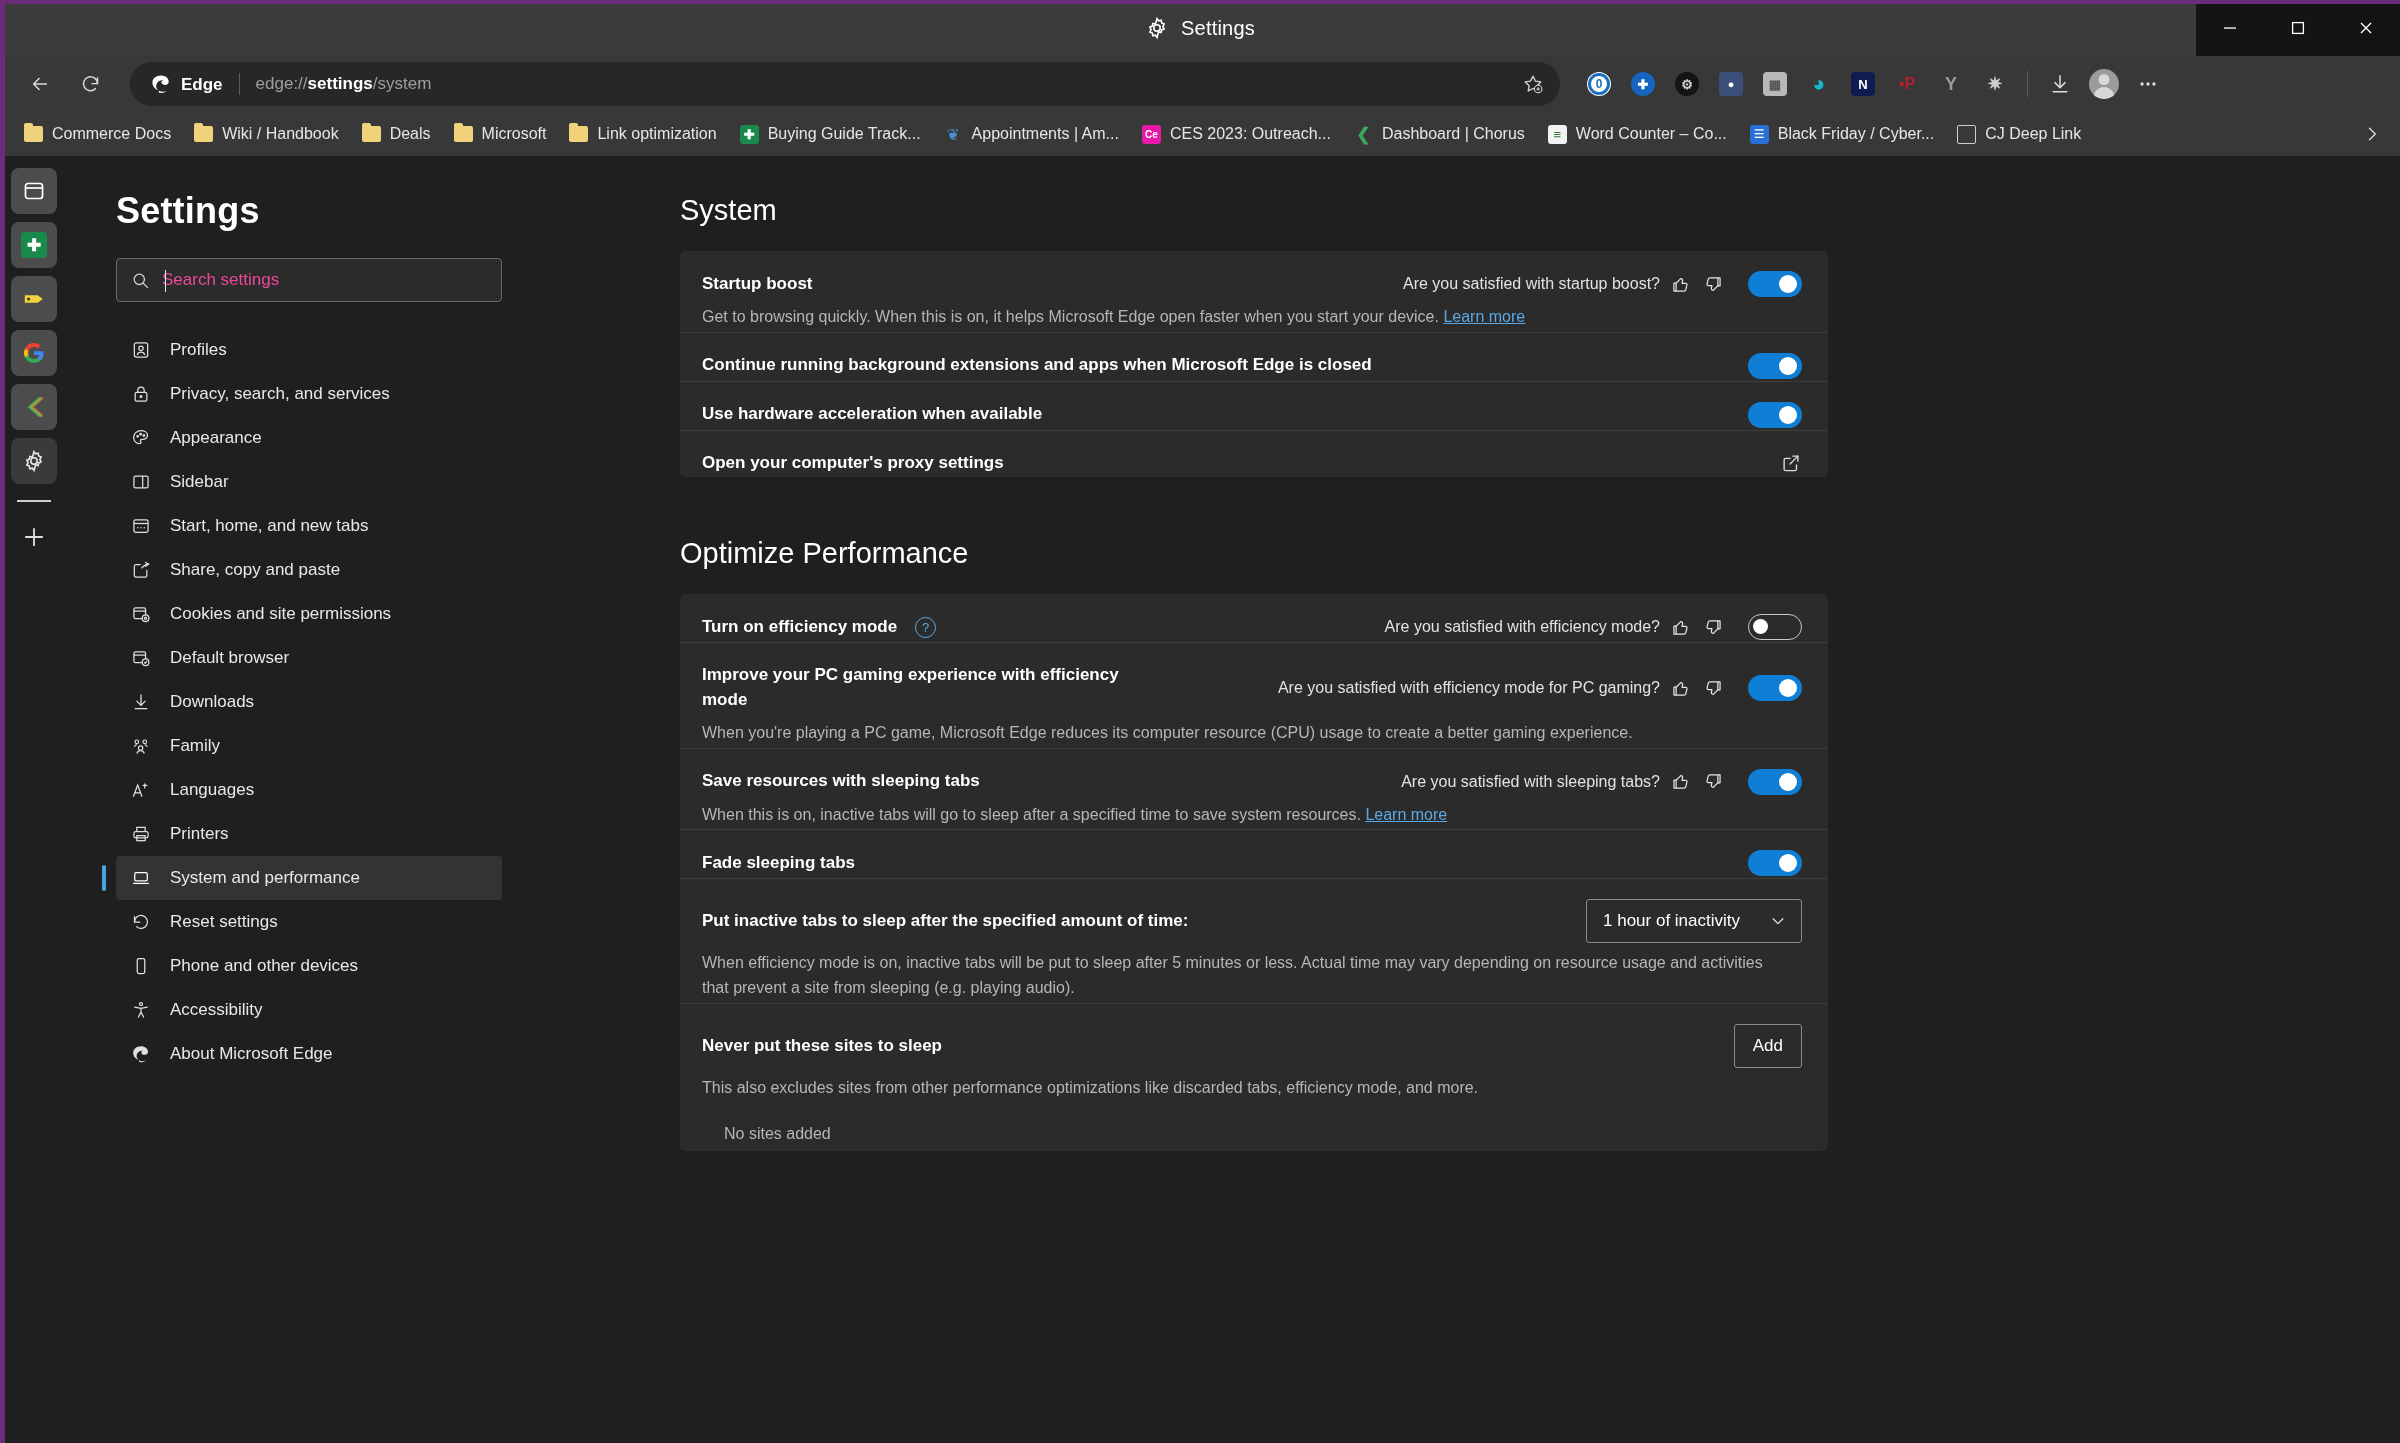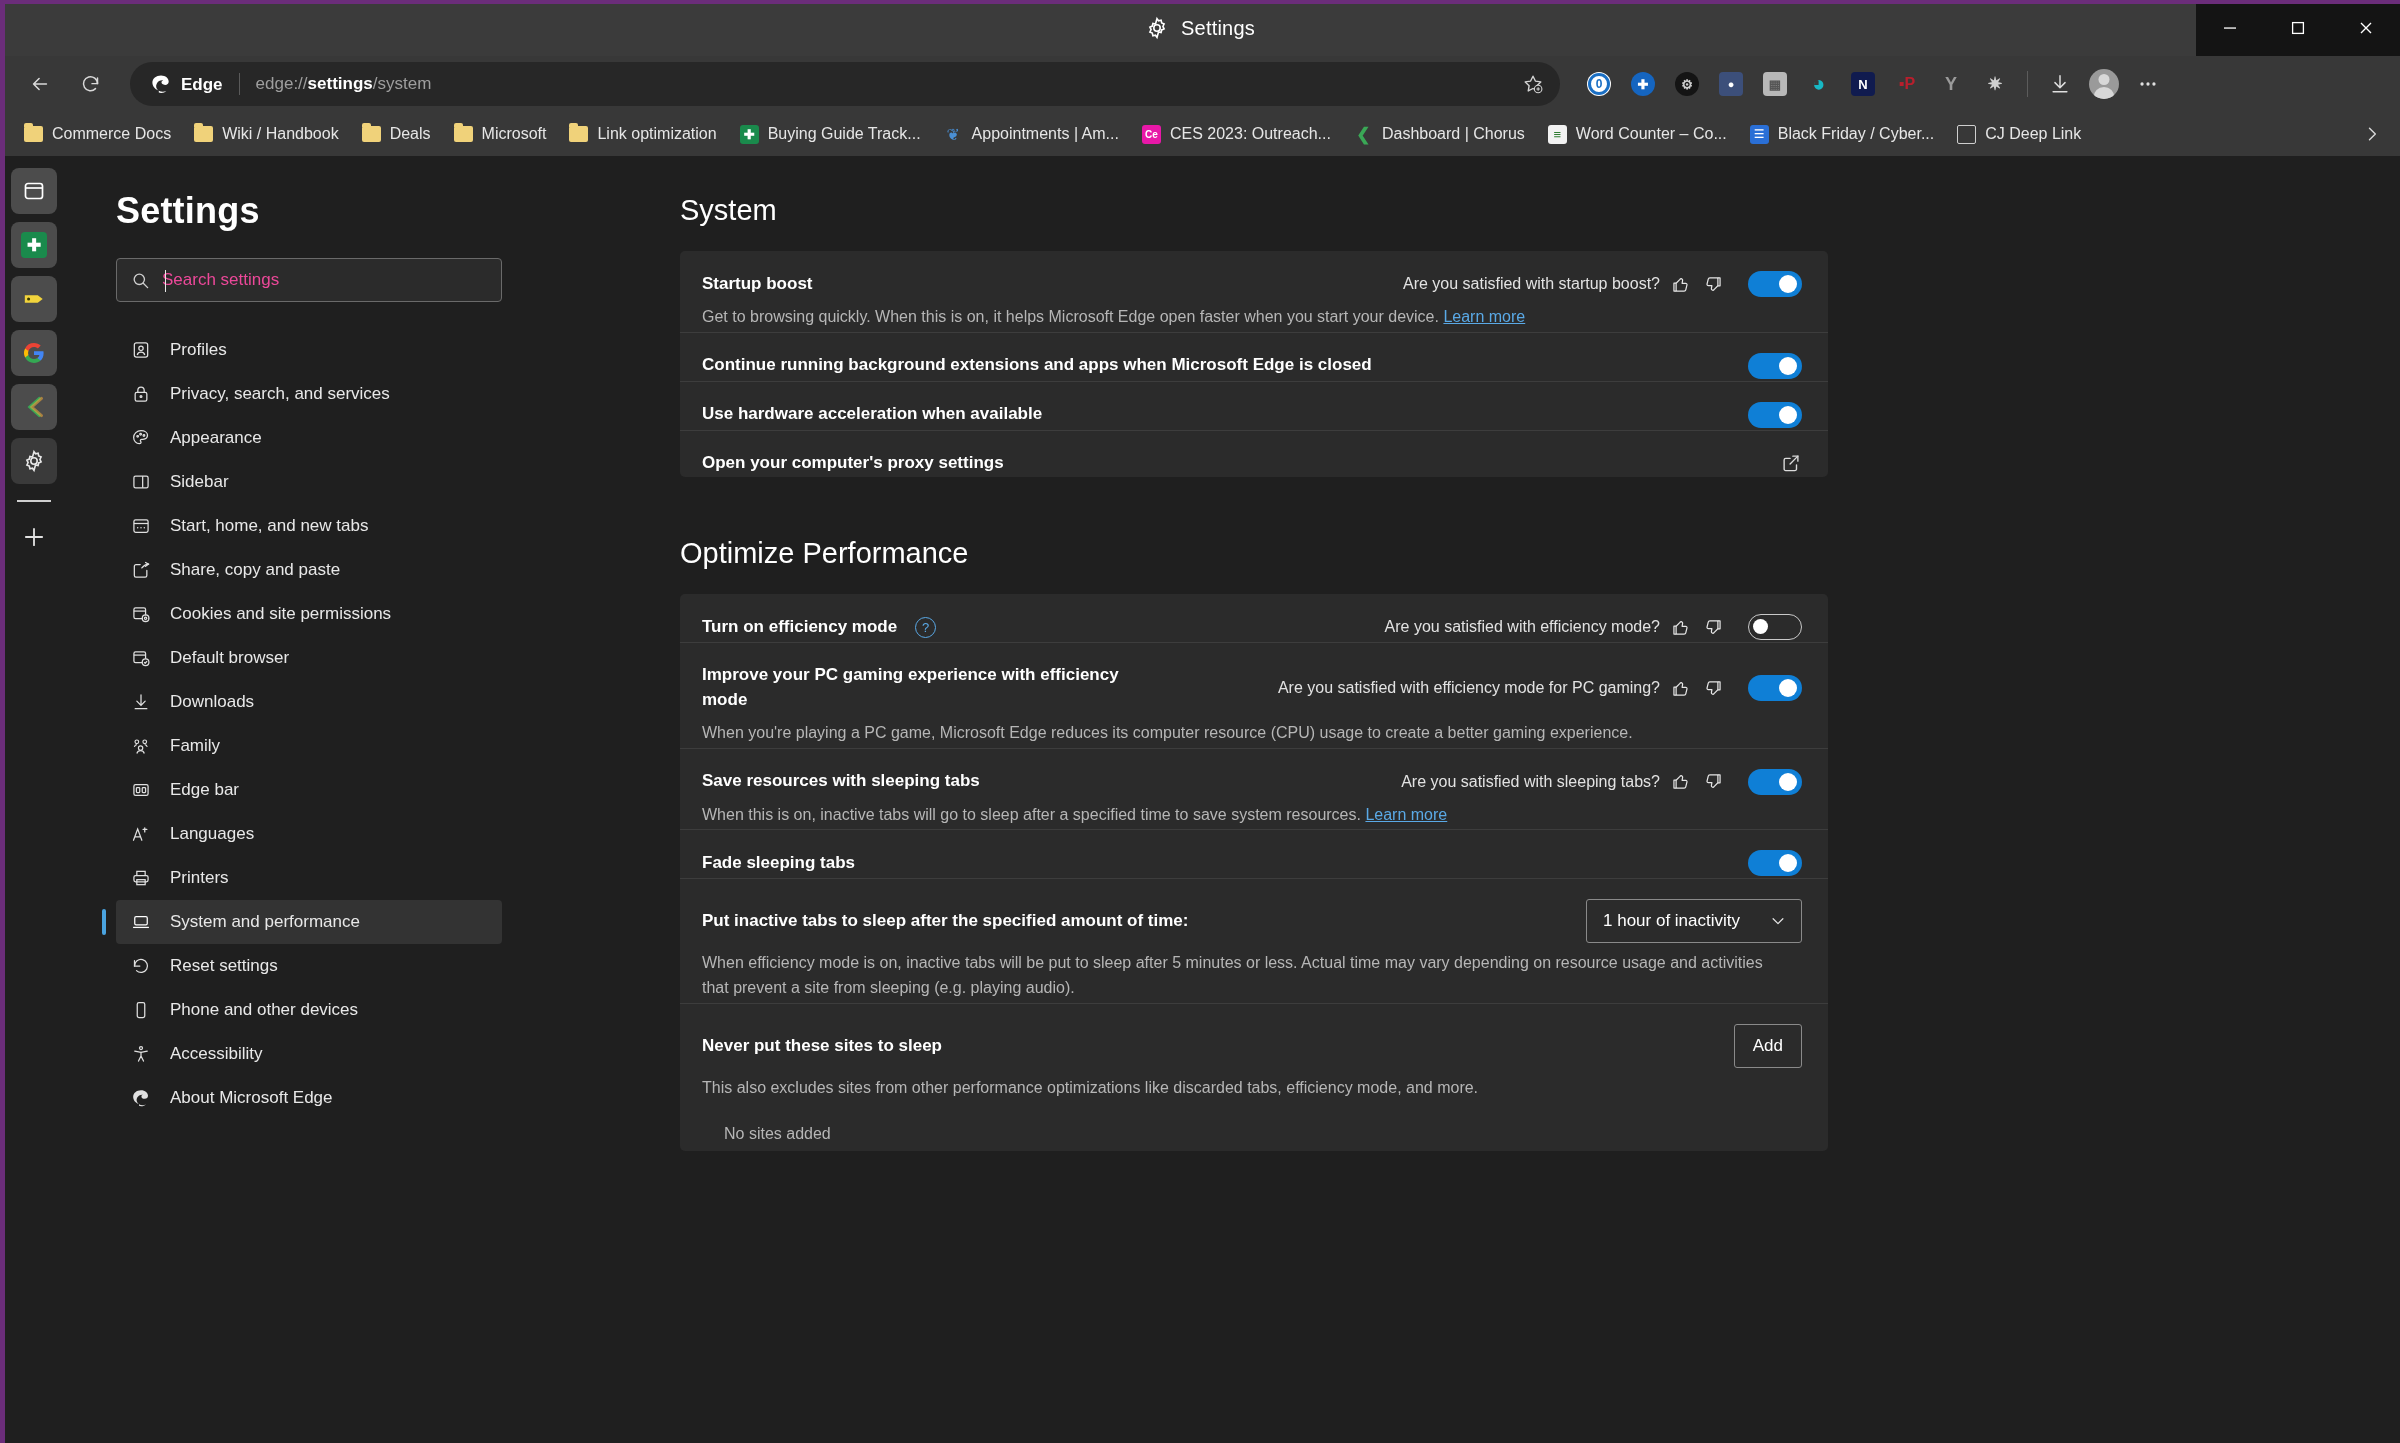--- a/index.html
+++ b/index.html
@@ -600,30 +600,20 @@
                 <circle cx="7" cy="7" r="2.2"></circle>
                   <circle cx="16.5" cy="7" r="2.2"></circle>
                   <circle cx="11.5" cy="14.5" r="2.6"></circle>
                 <path d="M4 13c.6-1.8 1.8-2.6 3-2.6M19.5 13c-.6-1.8-1.8-2.6-3-2.6"></path>
                 <path d="M7 21c.8-2.4 2.4-3.4 4.5-3.4S15.2 18.6 16 21"></path>
               </svg>
             </span>
             <span>Family</span>
           </div>
 
-          <div class="navitem">
-            <span class="ico">
-              <svg width="20" height="20" viewBox="0 0 24 24" fill="none" stroke="#e0e0e0" stroke-width="1.5">
-                <rect x="3.5" y="5.5" width="17" height="13" rx="2"></rect>
-                <rect x="6.5" y="9" width="4" height="6" rx="1"></rect>
-                  <rect x="13.5" y="9" width="4" height="6" rx="1"></rect>
-              </svg>
-            </span>
-            <span>Edge bar</span>
-          </div>
 
           <div class="navitem">
             <span class="ico">
               <svg width="20" height="20" viewBox="0 0 24 24" fill="none" stroke="#e0e0e0" stroke-width="1.5" stroke-linecap="round">
                 <path d="M3 19.5L8 6l5 13.5M5 15.5h6"></path>
                   <path d="M16.5 4.5v5M14.5 6.5h4.5"></path>
               </svg>
             </span>
             <span>Languages</span>
           </div>

